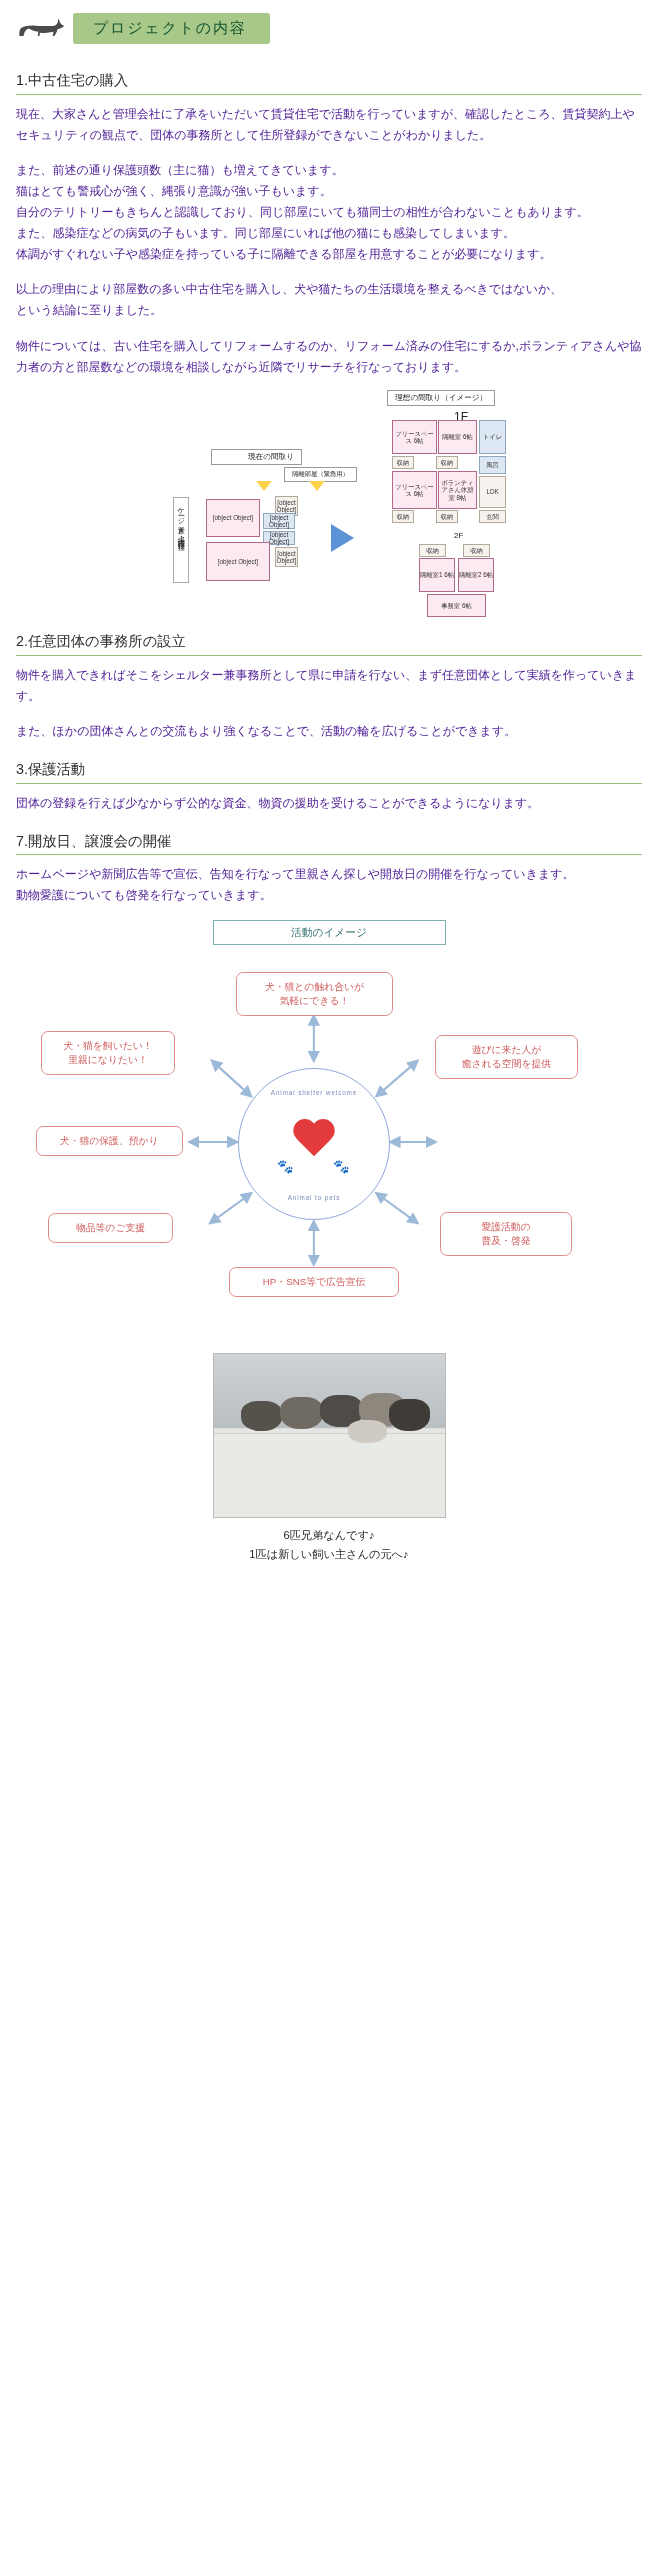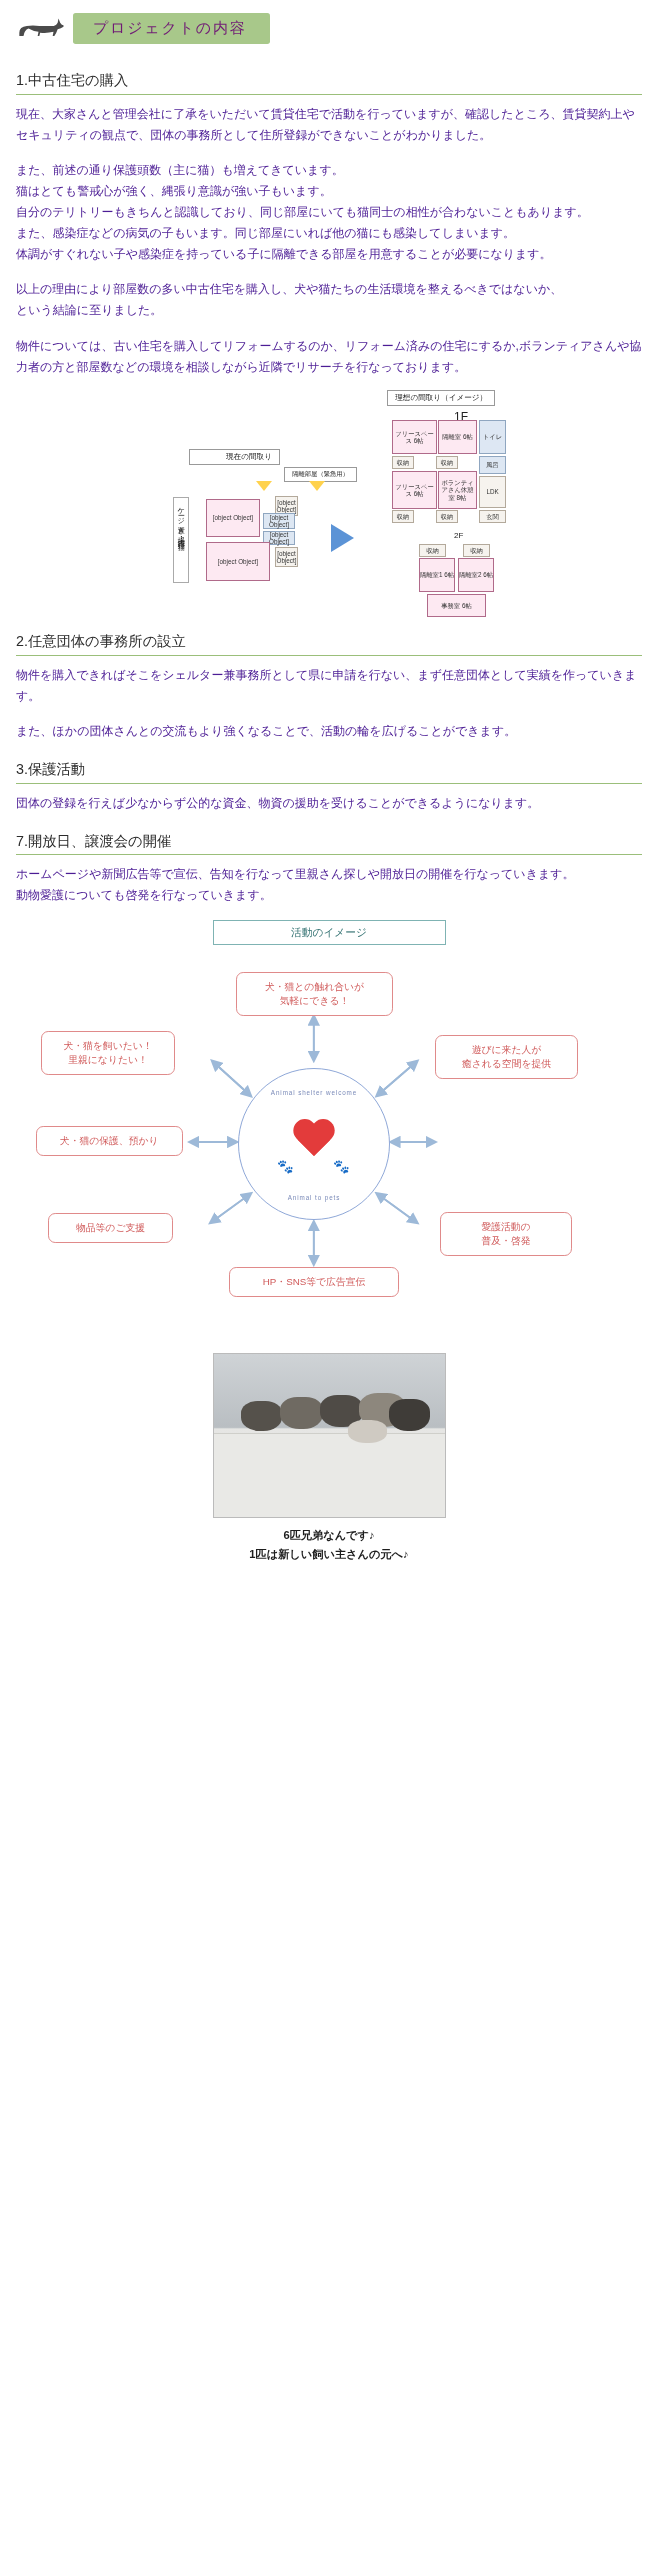--- a/index.html
+++ b/index.html
@@ -16,21 +16,21 @@
   .banner {
     display: flex;
     align-items: center;
     gap: 7.2px;
     padding: 12.5px 0 9px 0;
   }
   .cat-logo { width: 50px; height: 27px; flex: 0 0 auto; }
   .banner-title {
     flex: 0 0 auto;
     background: #a8c88a;
-    color: #701a75;
+    color: #14532d;
     font-size: 15px;
     letter-spacing: 1.8px;
     padding: 6.3px 23px 6.3px 19.7px;
     border-radius: 2.7px;
   }
 
   
   h2.sec {
     font-size: 14.3px;
     font-weight: normal;
@@ -166,21 +166,21 @@
   }
   .kitten {
     position: absolute; border-radius: 40% 40% 45% 45%;
     background: #6d6a63;
   }
   .sink {
     position: absolute; left: 0; bottom: 0; width: 100%; height: 52%;
     background: #e9e9e6; border-top: 1.8px solid #cfcfca;
   }
   .caption {
-    font-size: 11.2px; line-height: 1.7; margin-top: 7.2px; color: #1e1e1e; font-weight: bold;
+    font-size: 11.2px; line-height: 1.7; margin-top: 7.2px; color: #1e1e1e;
   }
 </style>
 </head>
 <body>
 
 <div class="page">
 
   <div class="banner">
     <span class="cat-logo">
       <svg viewBox="0 0 120 60" width="50" height="27">
@@ -219,21 +219,21 @@
     <div class="room plain" style="left:420px;top:120px;width:21.5px;height:12.5px;">収納</div>
     <div class="room plain" style="left:463px;top:120px;width:27px;height:12.5px;">玄関</div>
 
     <div style="position:absolute;left:438px;top:141px;font-size:8px;">2F</div>
     <div class="room plain" style="left:403px;top:154px;width:27px;height:12.5px;">収納</div>
     <div class="room plain" style="left:447px;top:154px;width:27px;height:12.5px;">収納</div>
     <div class="room" style="left:403px;top:168px;width:36px;height:34px;">隔離室1 6帖</div>
     <div class="room" style="left:442px;top:168px;width:36px;height:34px;">隔離室2 6帖</div>
     <div class="room" style="left:411px;top:204px;width:59px;height:23px;">事務室 6帖</div>
 
-    <div class="fp-label" style="position:absolute;left:173px;top:59px;padding-left:36px;">現在の間取り</div>
+    <div class="fp-label" style="position:absolute;left:195px;top:59px;padding-left:36px;">現在の間取り</div>
     <div class="fp-label" style="position:absolute;left:268px;top:77px;font-size:6.3px;">隔離部屋（緊急用）</div>
 
     <div class="arrow-y" style="left:240px;top:91px;"></div>
     <div class="arrow-y" style="left:293px;top:91px;"></div>
 
     <div class="room plain" style="left:259px;top:106px;width:23px;height:19.7px;">[object Object]</div>
     <div class="room" style="left:190px;top:109px;width:54px;height:38px;">[object Object]</div>
     <div class="room blue" style="left:247px;top:123px;width:32px;height:16px;">[object Object]</div>
     <div class="room blue" style="left:247px;top:141px;width:32px;height:14.3px;">[object Object]</div>
     <div class="room plain" style="left:259px;top:157px;width:23px;height:19.7px;">[object Object]</div>

